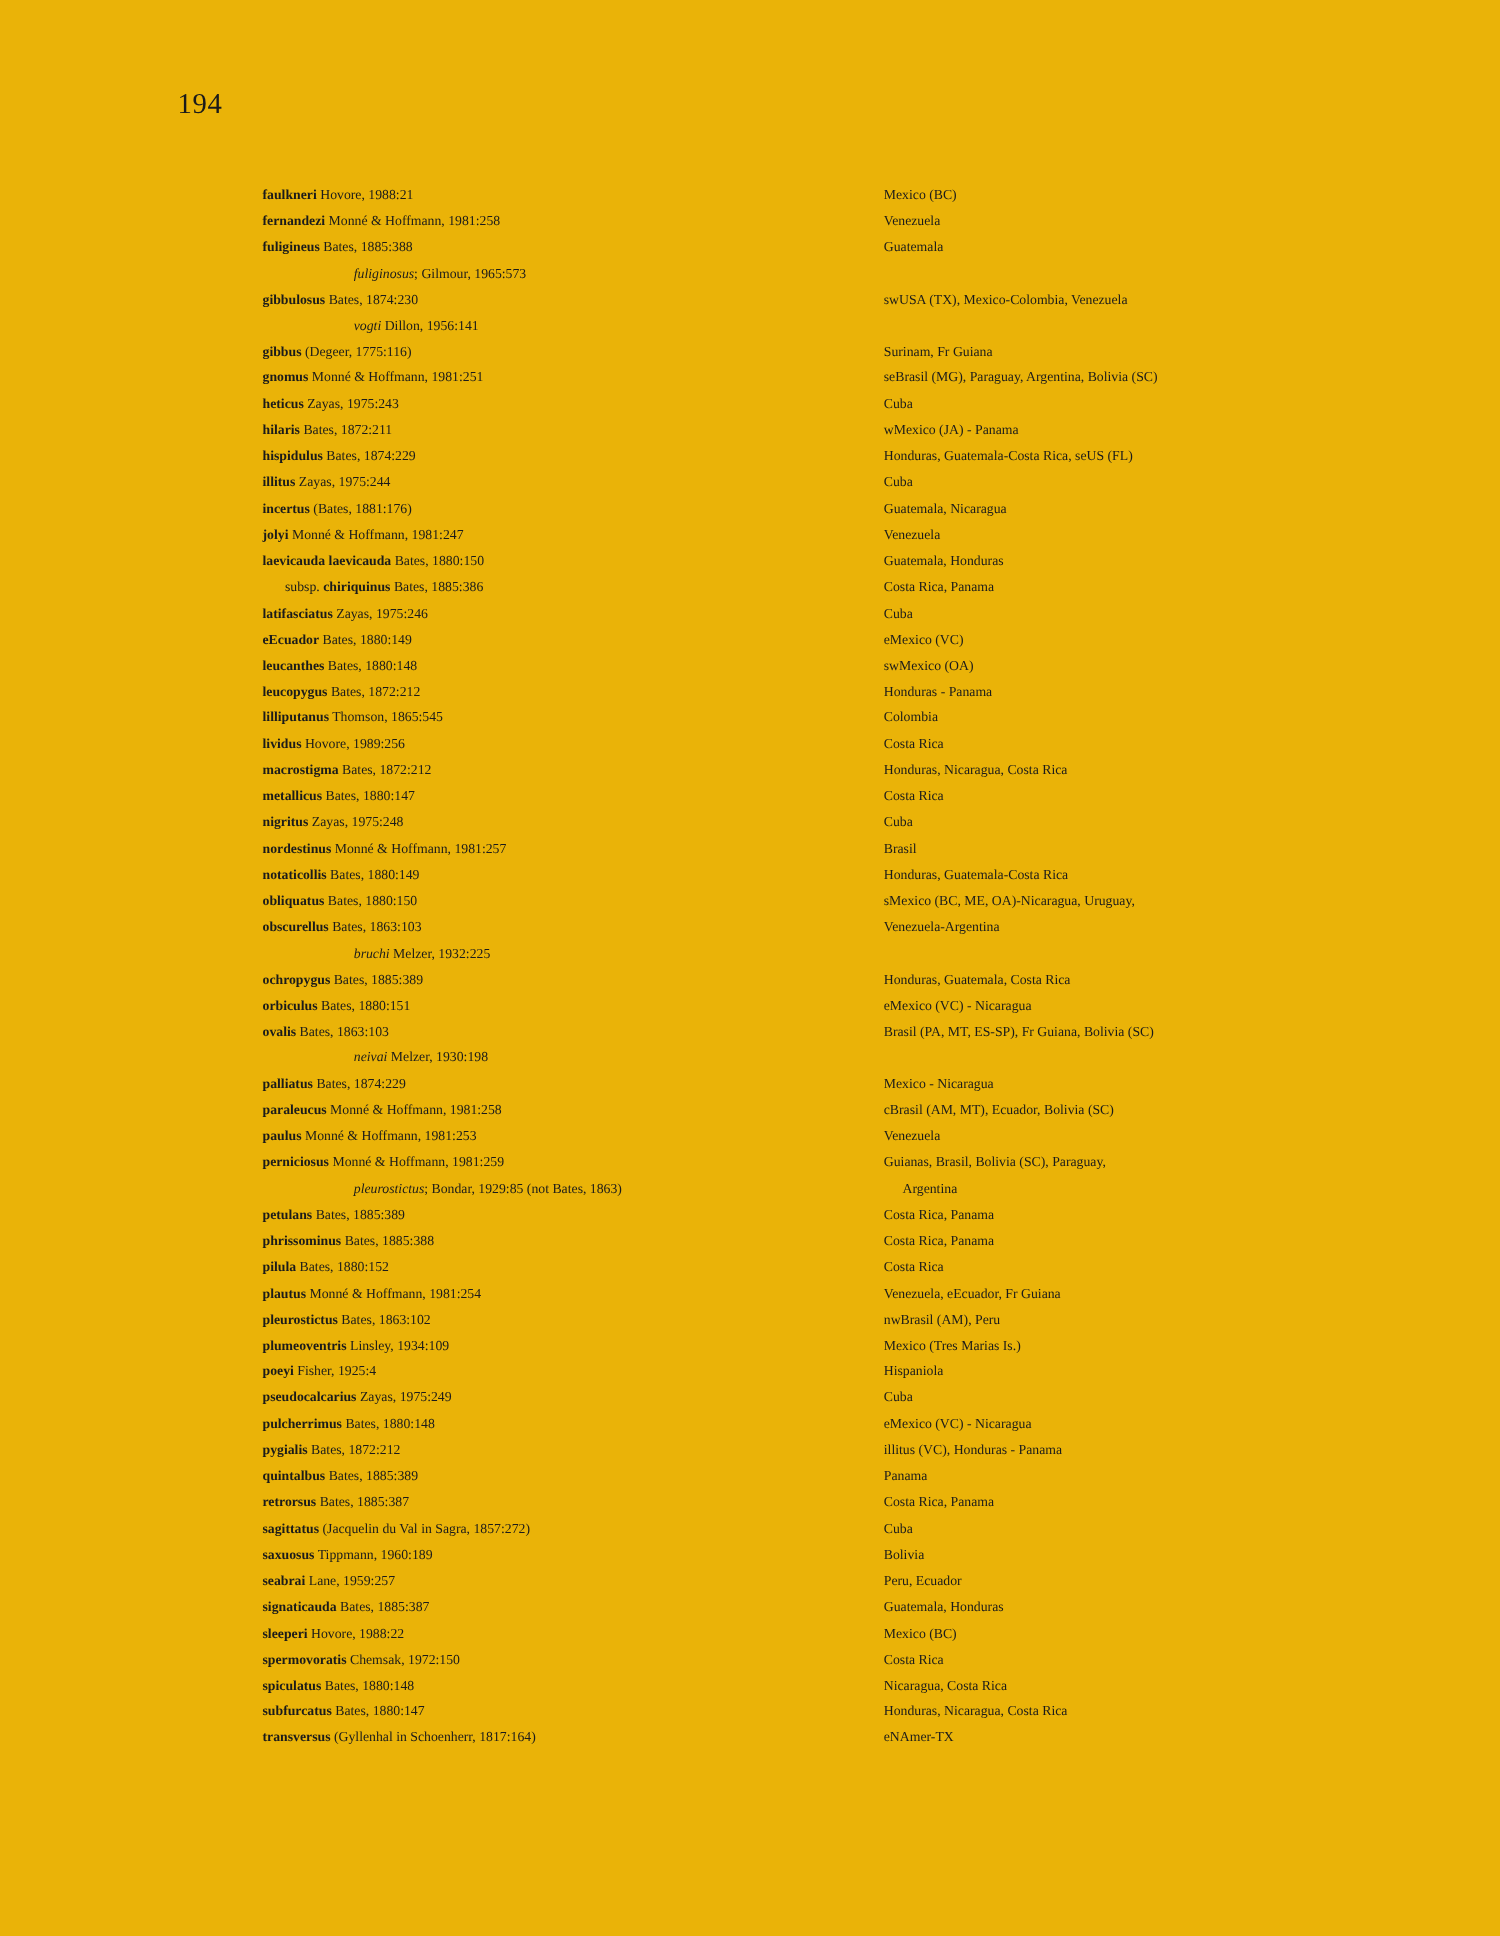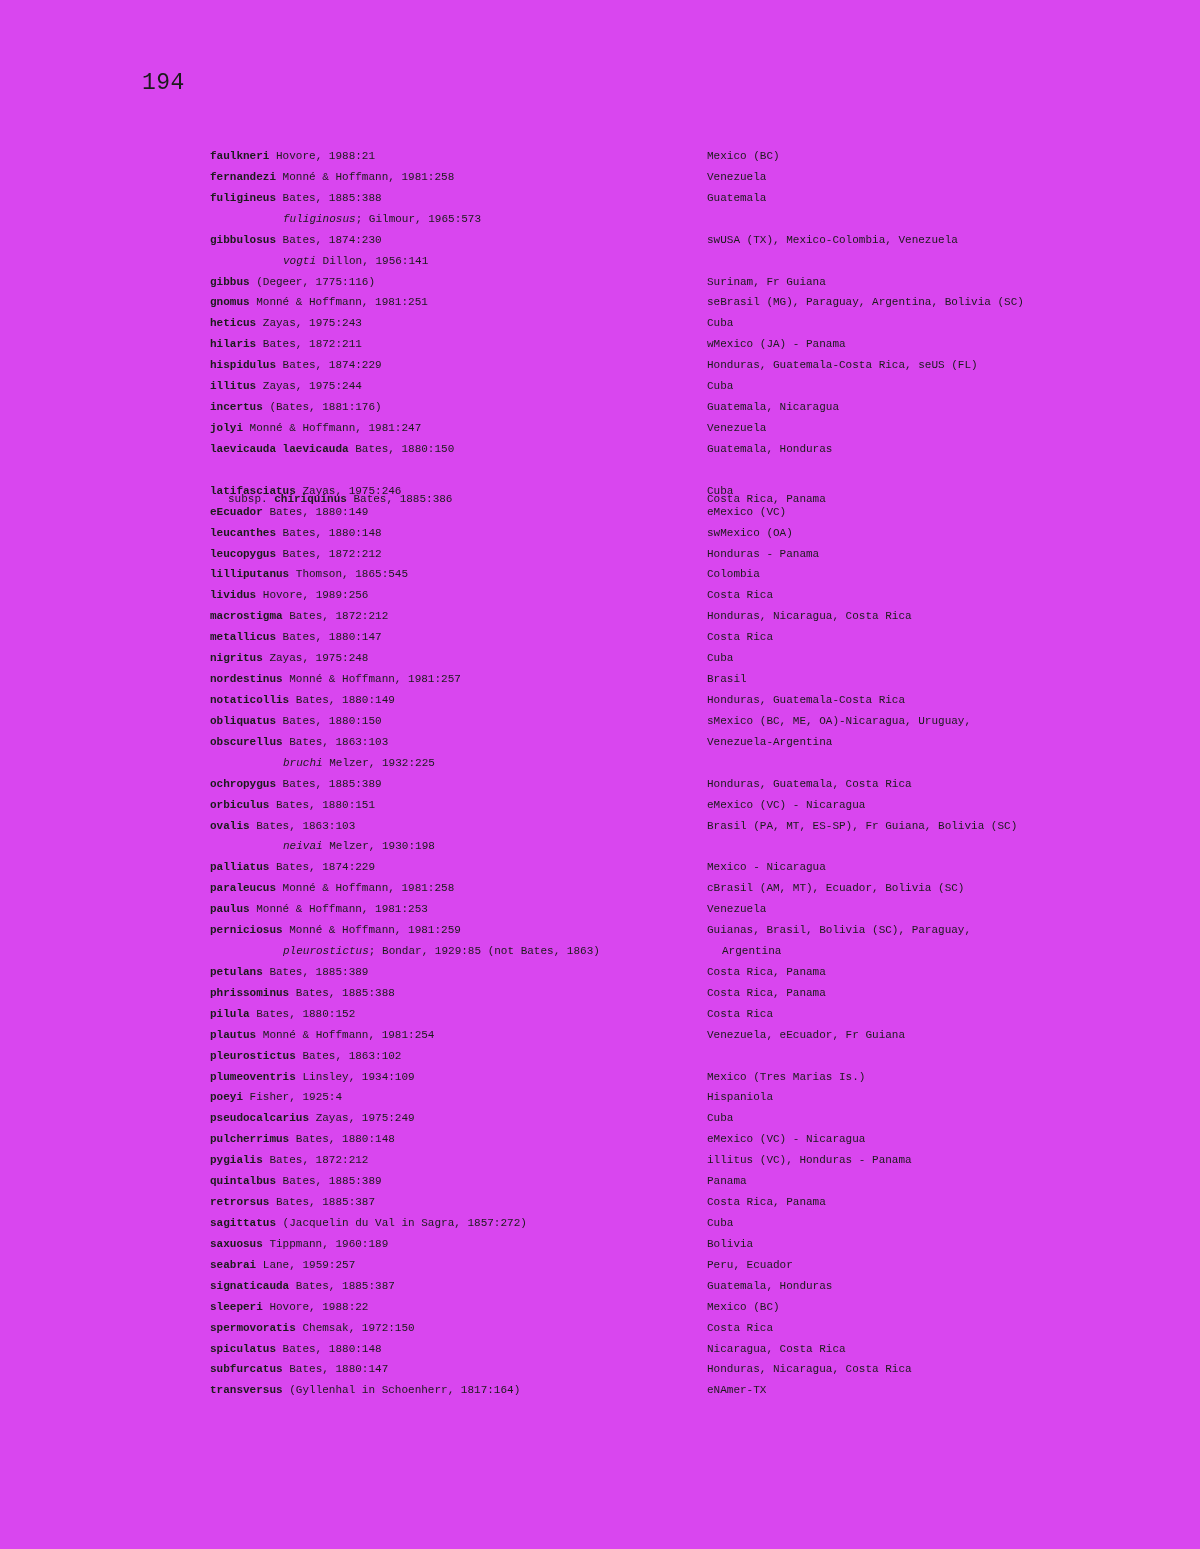--- a/index.html
+++ b/index.html
@@ -11,22 +11,21 @@
     width: 1200px;
     height: 1549px;
     position: relative;
     font-family: "Liberation Serif", serif;
     color: #1b1b1b;
     overflow: hidden;
   }
   .page {
     position: absolute;
     inset: 0;
-    background: #d946ef;
-    font-family: Liberation Mono, monospace;
+    background: #eab308;
   }
   .page-number {
     position: absolute;
     left: 142px;
     top: 70px;
     font-size: 23px;
     letter-spacing: 0.5px;
   }
   .species-list {
     position: absolute;
@@ -41,21 +40,21 @@
     line-height: 20.93px;
     height: 20.93px;
   }
   .cell-left {
     flex: 0 0 497px;
     width: 497px;
     box-sizing: border-box;
     white-space: nowrap;
     overflow: visible;
   }
-  .cell-left.indent-1 { padding-left: 18px; margin-top: 29px; }
+  .cell-left.indent-1 { padding-left: 18px; }
   .cell-left.indent-2 { padding-left: 73px; }
   .cell-right {
     flex: 1 1 auto;
     white-space: nowrap;
   }
   .cell-right.r-indent { padding-left: 15px; }
   .run-b { font-weight: bold; }
   .run-i { font-style: italic; }
   .run-p { font-weight: normal; font-style: normal; }
 </style>
@@ -233,20 +232,21 @@
       <div class="row">
         <div class="cell-left indent-0"><span class="run-b">pilula</span><span class="run-p"> Bates, 1880:152</span></div>
         <div class="cell-right">Costa Rica</div>
       </div>
       <div class="row">
         <div class="cell-left indent-0"><span class="run-b">plautus</span><span class="run-p"> Monné &amp; Hoffmann, 1981:254</span></div>
         <div class="cell-right">Venezuela, eEcuador, Fr Guiana</div>
       </div>
       <div class="row">
         <div class="cell-left indent-0"><span class="run-b">pleurostictus</span><span class="run-p"> Bates, 1863:102</span></div>
+        <div class="cell-right">nwBrasil (AM), Peru</div>
       </div>
       <div class="row">
         <div class="cell-left indent-0"><span class="run-b">plumeoventris</span><span class="run-p"> Linsley, 1934:109</span></div>
         <div class="cell-right">Mexico (Tres Marias Is.)</div>
       </div>
       <div class="row">
         <div class="cell-left indent-0"><span class="run-b">poeyi</span><span class="run-p"> Fisher, 1925:4</span></div>
         <div class="cell-right">Hispaniola</div>
       </div>
       <div class="row">

